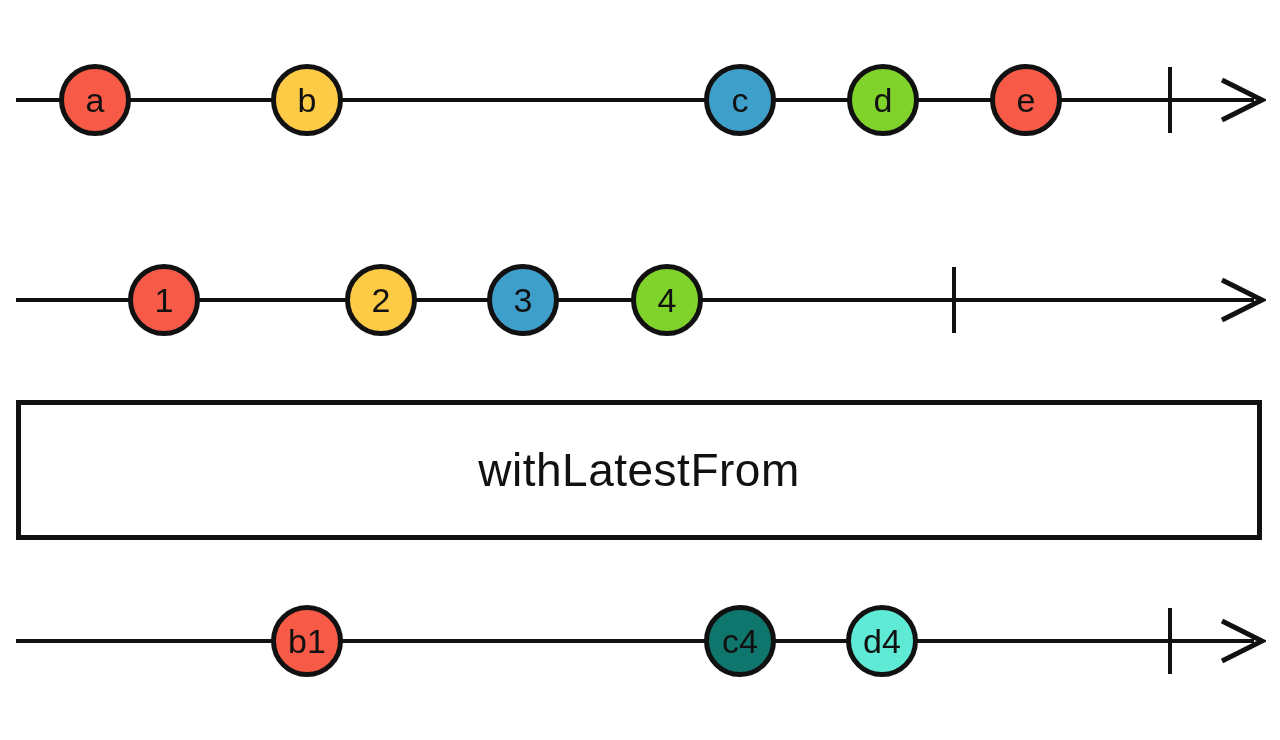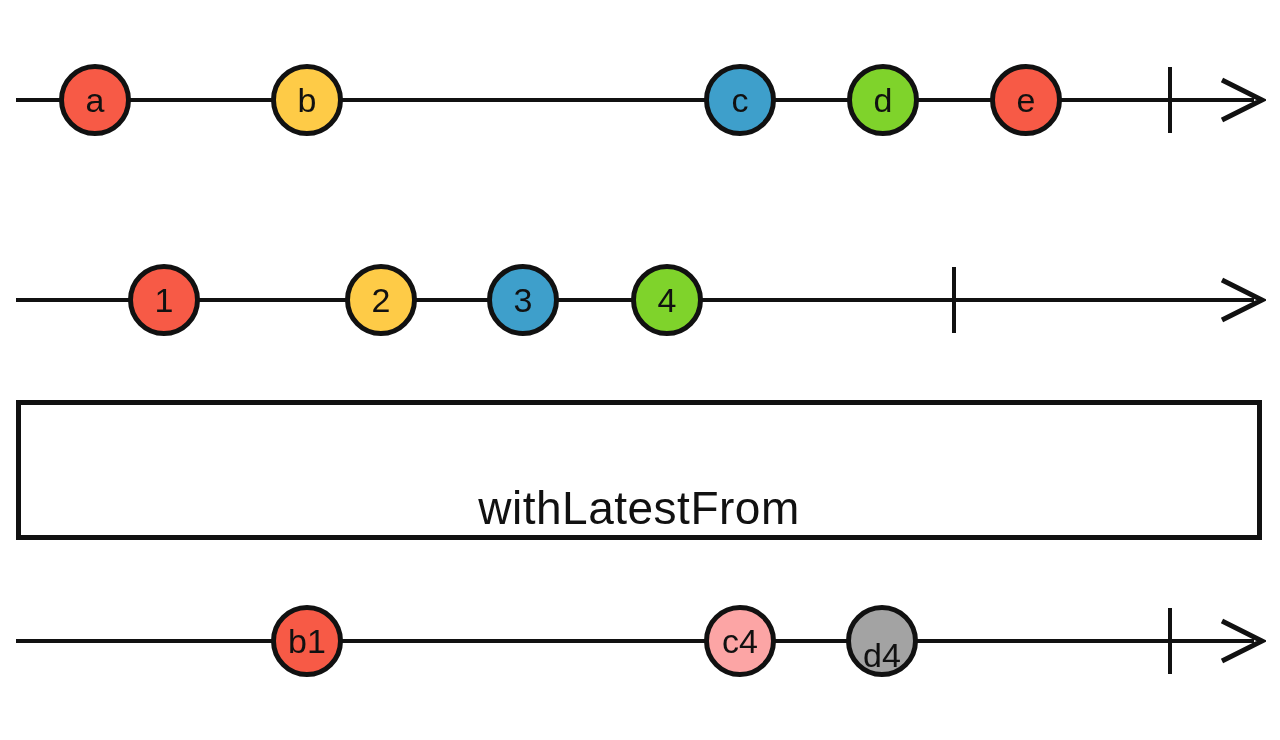--- a/index.html
+++ b/index.html
@@ -60,21 +60,21 @@
   }
   .op-box {
     position: absolute;
     left: 16px;
     top: 400px;
     width: 1236px;
     height: 130px;
     border: 5px solid #111111;
     background: #ffffff;
     display: flex;
-    align-items: flex-end;
+    align-items: center;
     justify-content: center;
   }
   .op-label {
     font-size: 46px;
     color: #111111;
     letter-spacing: 0.5px;
   }
 </style>
 </head>
 <body>
@@ -130,21 +130,21 @@
 
   <div class="stream" style="top: 605px;">
     <div class="line"></div>
     <div class="terminator" style="left: 1168px;"></div>
     <svg class="arrow" width="48" height="48" viewBox="0 0 48 48">
       <polyline points="4,4 44,24 4,44" fill="none" stroke="#111111" stroke-width="5"></polyline>
     </svg>
   <div class="marble" style="background: rgb(247, 90, 70); left: 271px;">
         <span>b1</span>
       </div>
-      <div class="marble" style="background: #fca5a5; left: 704px;">
+      <div class="marble" style="background: #0f766e; left: 704px;">
         <span>c4</span>
       </div>
-      <div class="marble" style="background: #a3a3a3; left: 846px; align-items: flex-end;">
+      <div class="marble" style="background: #5eead4; left: 846px;">
         <span>d4</span>
       </div>
     </div>
 
 </div>
 
 </body></html>

